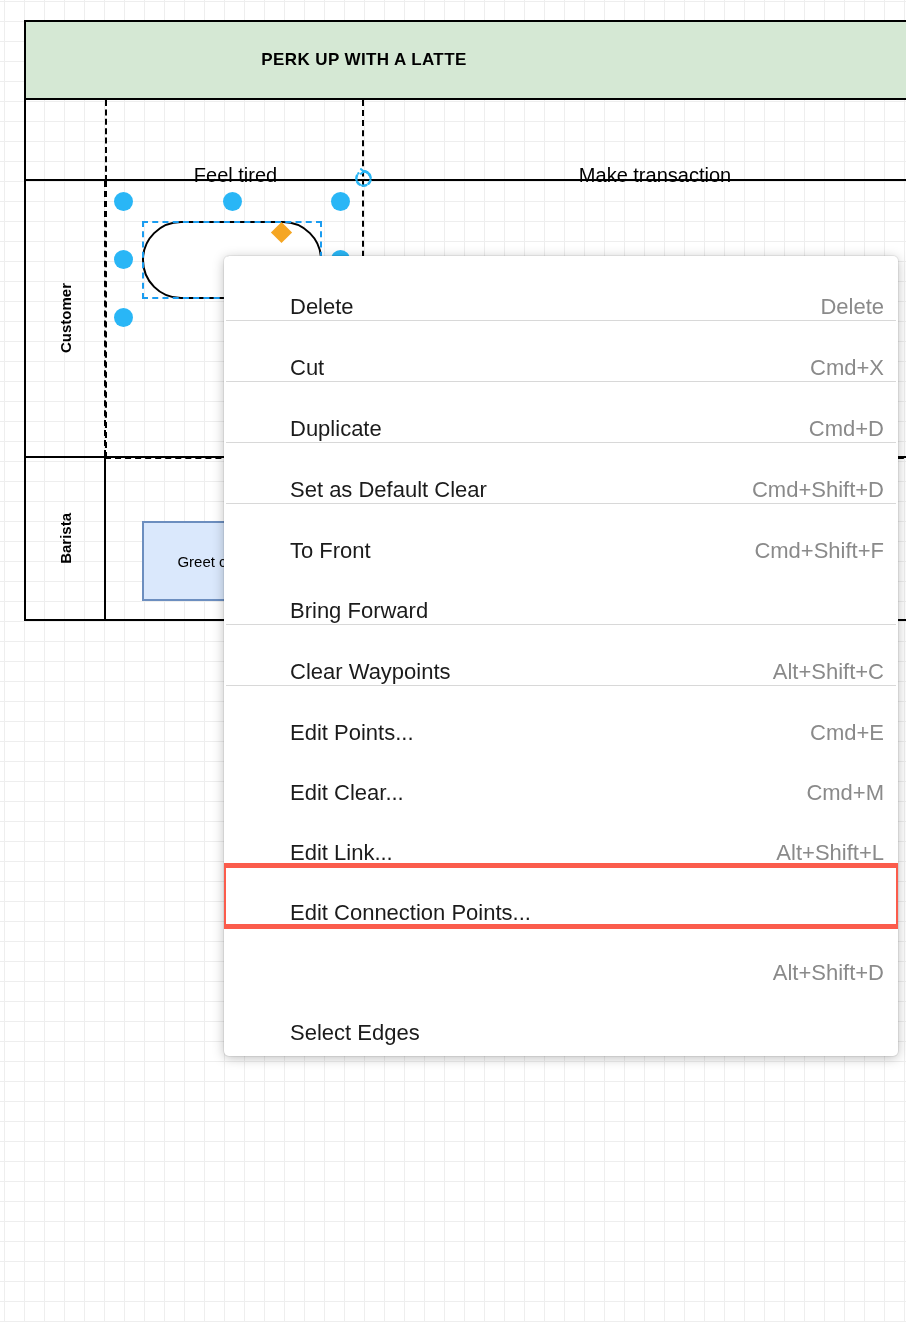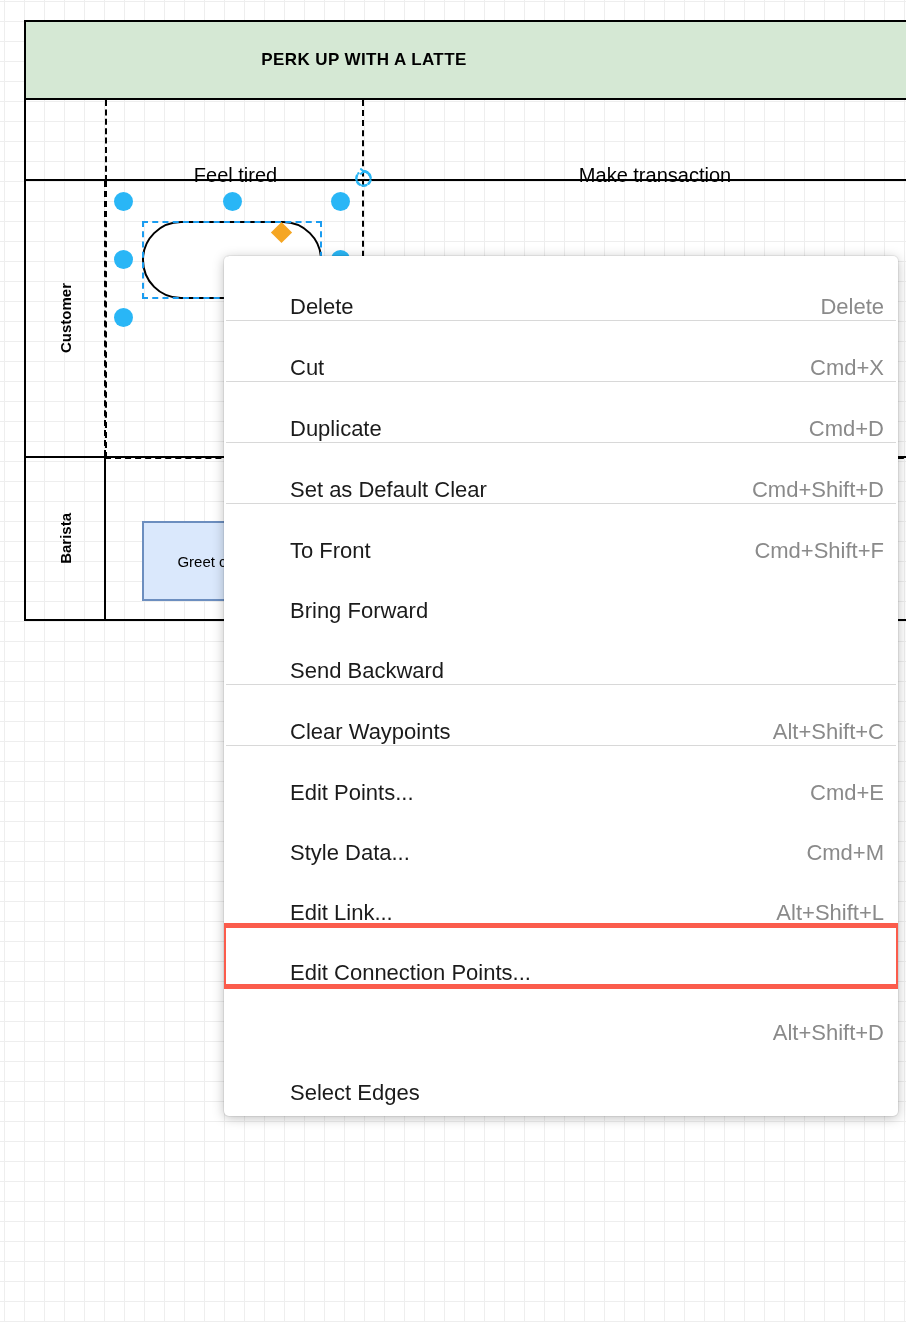--- a/index.html
+++ b/index.html
@@ -296,35 +296,32 @@
       <span class="shortcut">Cmd+Shift+D</span>
     </div>
     <div class="menu-sep"></div>
     <div class="menu-item">
       <span class="label">To Front</span>
       <span class="shortcut">Cmd+Shift+F</span>
     </div>
     <div class="menu-item">
       <span class="label">Bring Forward</span>
     </div>
-    <div class="menu-item">
-      <span class="label">Send Backward</span>
-    </div>
     <div class="menu-sep"></div>
     <div class="menu-item">
       <span class="label">Clear Waypoints</span>
       <span class="shortcut">Alt+Shift+C</span>
     </div>
     <div class="menu-sep"></div>
     <div class="menu-item">
       <span class="label">Edit Points...</span>
       <span class="shortcut">Cmd+E</span>
     </div>
     <div class="menu-item">
-      <span class="label">Style Data...</span>
+      <span class="label">Edit Clear...</span>
       <span class="shortcut">Cmd+M</span>
     </div>
     <div class="menu-item">
       <span class="label">Edit Link...</span>
       <span class="shortcut">Alt+Shift+L</span>
     </div>
     <div class="menu-item highlighted">
       <span class="label">Edit Connection Points...</span>
     </div>
     <div class="menu-item">

